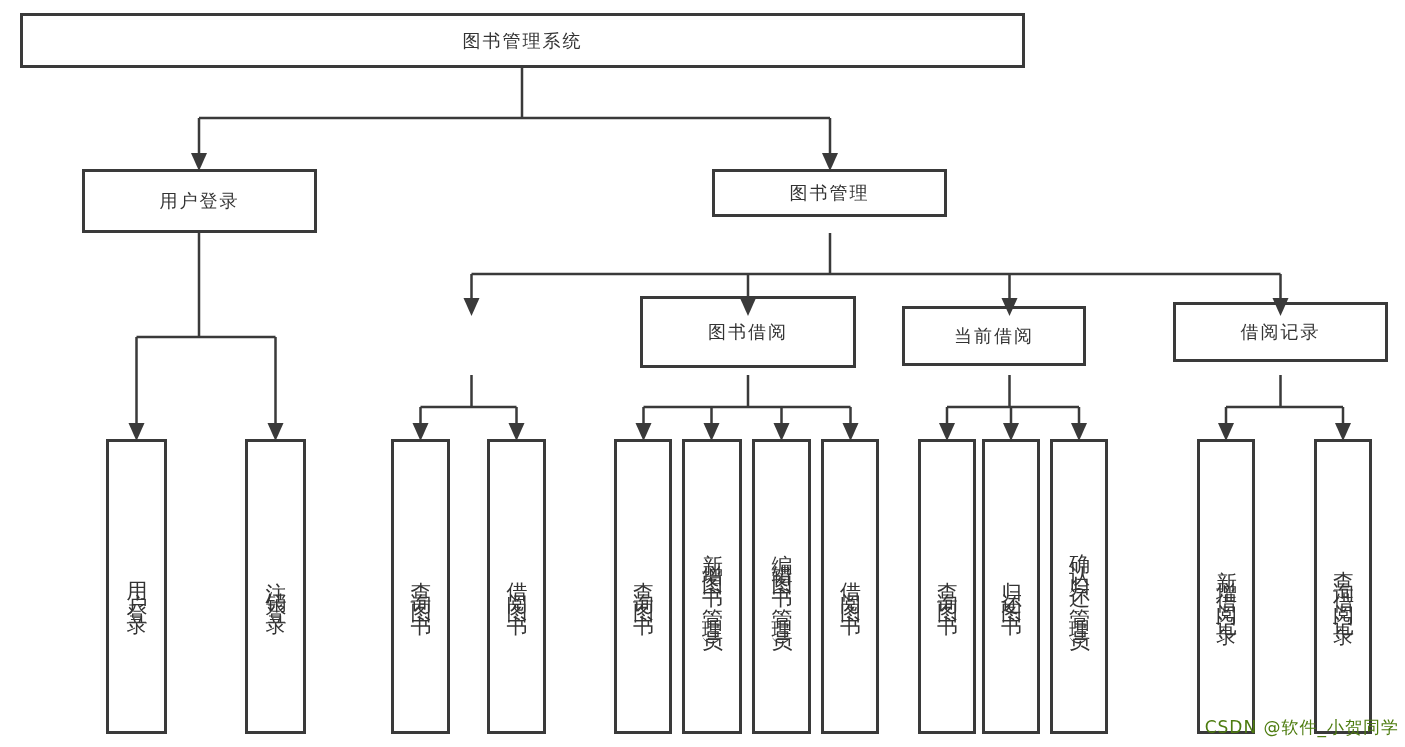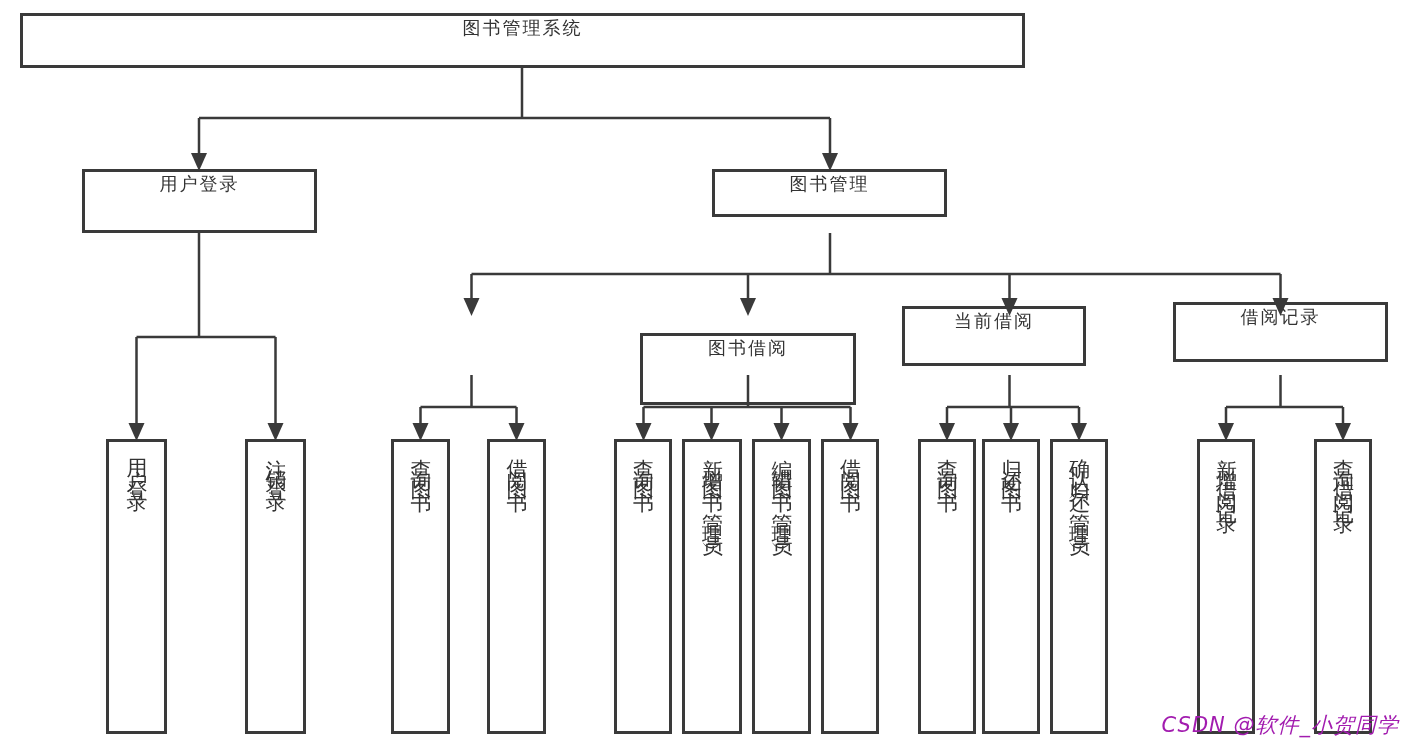--- a/index.html
+++ b/index.html
@@ -4,38 +4,38 @@
 <style>
   html,body { margin:0; padding:0; background:#ffffff; }
   #canvas {
     position:relative; width:1405px; height:747px;
     background:#ffffff; overflow:hidden;
     font-family:"DejaVu Sans", sans-serif;
   }
   .box {
     position:absolute; background:#ffffff;
     border:3px solid #3a3a3a; box-sizing:border-box;
-    display:flex; justify-content:center;
+    display:flex; align-items:center; justify-content:center;
     color:#333333;
   }
   .h-box { font-size:18px; letter-spacing:2px; white-space:nowrap; }
   .root-box { font-size:18px; }
   .v-box span {
     writing-mode:vertical-rl; text-orientation:mixed;
     font-size:21px; letter-spacing:11px; line-height:1;
     white-space:nowrap;
   }
   #wires {
     position:absolute; left:0; top:0; z-index:5; pointer-events:none;
   }
   #wires path { stroke:#3a3a3a; stroke-width:2.5; fill:none; }
   #wires polygon { fill:#3a3a3a; }
   .watermark {
     position:absolute; right:6px; bottom:8px; z-index:9;
-    color:#a21caf; font-size:21px; letter-spacing:1px; white-space:nowrap;font-style:italic;
+    color:#4d7c0f; font-size:17px; letter-spacing:1px; white-space:nowrap;
   }
 </style>
 </head>
 <body>
 
 <div id="canvas">
 
   <svg id="wires" width="1405" height="747">
     <g>
       <path d="M522,68 V118 M199,118 H830 M199,118 V156 M830,118 V156"></path>
@@ -83,21 +83,21 @@
     <span>图书管理系统</span>
   </div>
 
   <div class="box h-box" style="left:82px;top:169px;width:235px;height:64px">
     <span>用户登录</span>
   </div>
   <div class="box h-box" style="left:712px;top:169px;width:235px;height:48px">
     <span>图书管理</span>
   </div>
 
-  <div class="box h-box" style="left:640px;top:333px;width:216px;height:72px">
+  <div class="box h-box" style="left:640px;top:296px;width:216px;height:72px">
     <span>图书借阅</span>
   </div>
   <div class="box h-box" style="left:902px;top:306px;width:184px;height:60px">
     <span>当前借阅</span>
   </div>
   <div class="box h-box" style="left:1173px;top:302px;width:215px;height:60px">
     <span>借阅记录</span>
   </div>
 
   <div class="box v-box" style="left:106px;top:439px;width:61px;height:295px">

